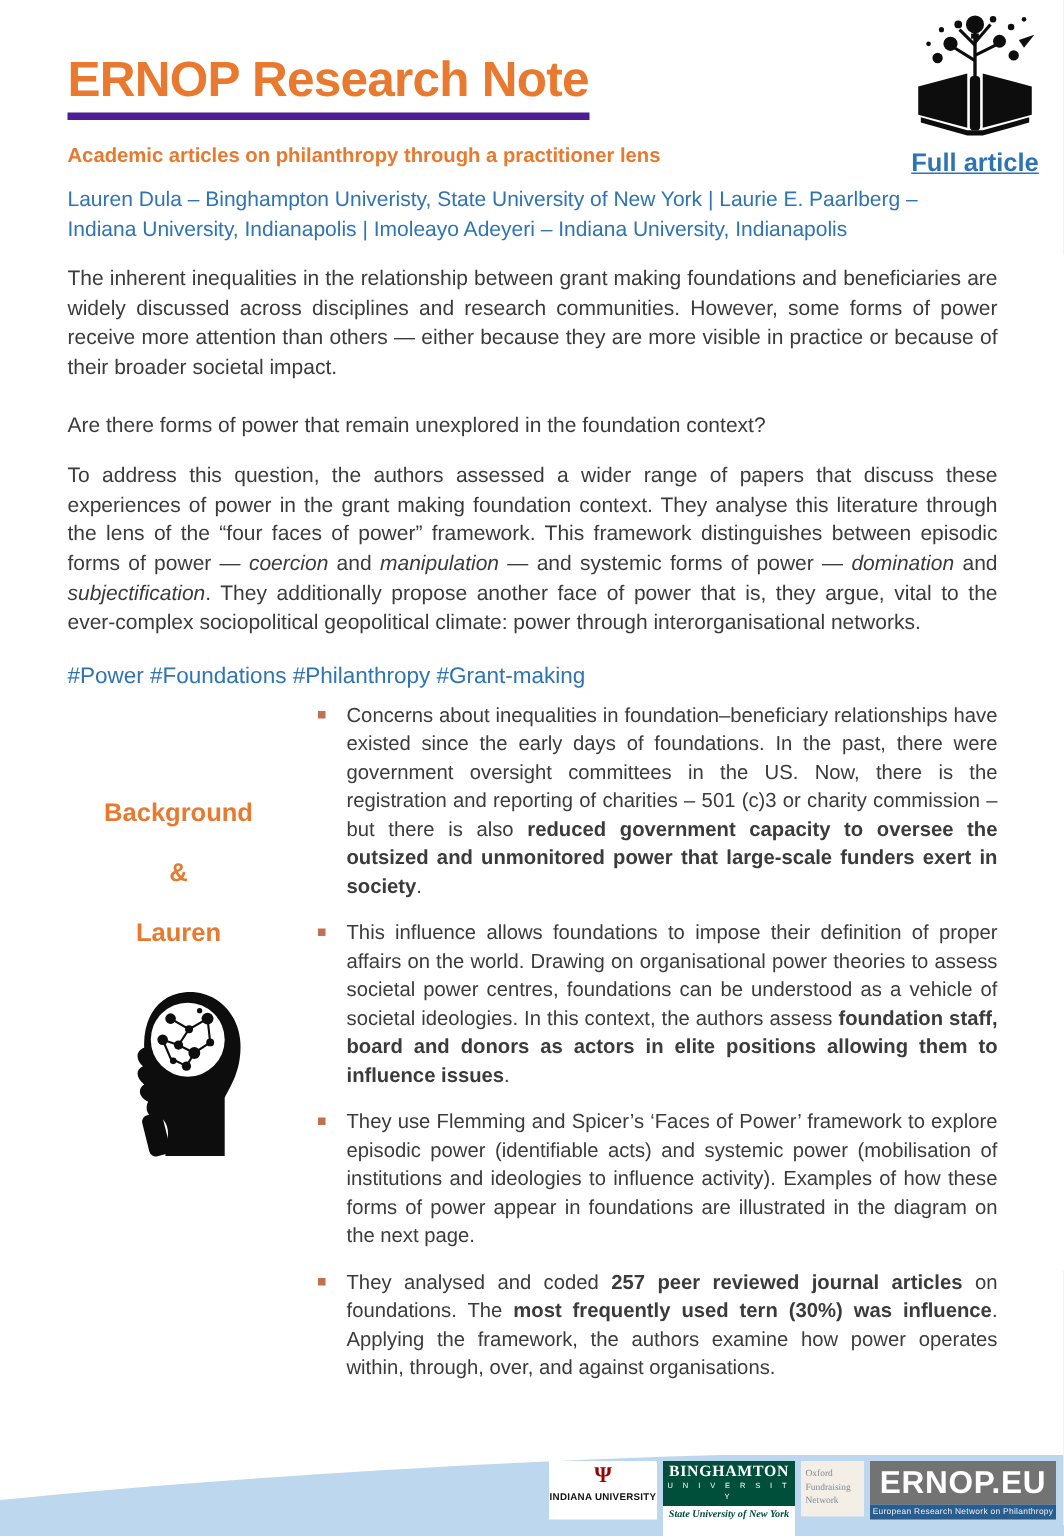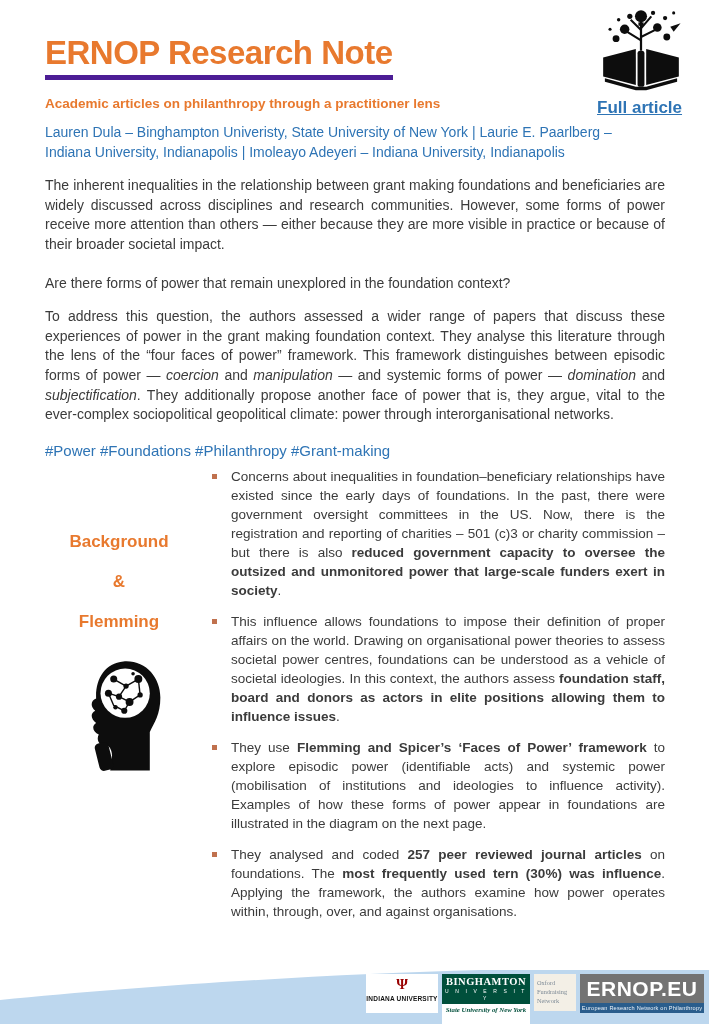--- a/index.html
+++ b/index.html
@@ -11,21 +11,21 @@
   }
   .content { padding:26px 44px 0 45px; }
 
   
   .masthead-title {
     display:inline-block; font-size:33px; font-weight:bold; color:#E8792E;
     border-bottom:5px solid #4c1d95; padding-bottom:3px; margin-top:8px;
     letter-spacing:-0.5px;
   }
   .masthead-sub { margin-top:16px; font-size:13.5px; font-weight:bold; color:#E8792E; }
-  .header-right { position:absolute; top:6px; right:6px; width:106px; }
+  .header-right { position:absolute; top:6px; right:6px; width:106px; text-align:center; }
   .book-icon svg { width:88px; height:86px; }
   .full-article {
     display:inline-block; margin-top:2px; font-size:17px; font-weight:bold;
     color:#2E74B5; text-decoration:underline; cursor:pointer;
   }
 
   
   .article-title { margin-top:28px; font-size:16.5px; font-weight:bold; color:#E8792E; }
   .authors { margin-top:12px; font-size:14px; line-height:1.4; color:#2E74B5; max-width:600px; }
   .para { margin-top:14px; font-size:14px; line-height:19.6px; text-align:justify; }
@@ -89,21 +89,21 @@
     <p class="question">Are there forms of power that remain unexplored in the foundation context?</p>
 
     <p class="para"><span>To address this question, the authors assessed a wider range of papers that discuss these experiences of power in the grant making foundation context. They analyse this literature through the lens of the “four faces of power” framework.  This framework distinguishes between episodic forms of power — </span><span style="font-style: italic;">coercion</span><span> and </span><span style="font-style: italic;">manipulation</span><span> — and systemic forms of power — </span><span style="font-style: italic;">domination</span><span> and </span><span style="font-style: italic;">subjectification</span><span>. They additionally propose another face of power that is, they argue, vital to the ever-complex sociopolitical geopolitical climate: power through interorganisational networks.</span></p>
 
     <div class="hashtags">#Power #Foundations #Philanthropy #Grant-making</div>
 
     <div class="section">
       <div class="left-col">
         <div class="side-label">Background</div>
         <div class="side-label">&amp;</div>
-        <div class="side-label">Flemming</div>
+        <div class="side-label">Lauren</div>
         <div class="head-icon">
           <svg viewBox="0 0 100 145" xmlns="http://www.w3.org/2000/svg">
             <path fill="#0d0d0d" d="M55,6 C80,4 97,24 97,47 C97,66 90,76 85,86 L85,130 L40,130 C41,118 45,110 38,102 C30,104 23,97 27,89 C21,86 18,80 24,76 C18,71 17,65 23,62 C17,57 18,50 24,48 C23,26 34,8 55,6 Z"></path>
             <rect x="25" y="98" width="16" height="32" rx="5" fill="#0d0d0d" transform="rotate(-14 33 114)"></rect>
             <circle cx="57" cy="42" r="28" fill="#ffffff"></circle>
             <g stroke="#0d0d0d" stroke-width="1.6" fill="none">
               <path d="M44,26 L58,34 L72,26"></path>
                 <path d="M58,34 L50,46 L38,42"></path>
               <path d="M50,46 L62,52 L74,44"></path>
                 <path d="M62,52 L56,62"></path>
@@ -122,21 +122,21 @@
               <circle cx="46" cy="58" r="2.5"></circle>
                 <circle cx="66" cy="20" r="2"></circle>
             </g>
           </svg>
         </div>
       </div>
       <div class="right-col">
         <ul class="bullets">
           <li><span>Concerns about inequalities in foundation–beneficiary relationships have existed since the early days of foundations. In the past, there were government oversight committees in the US. Now, there is the registration and reporting of charities – 501 (c)3 or charity commission – but there is also </span><span style="font-weight: bold;">reduced government capacity to oversee the outsized and unmonitored power that large-scale funders exert in society</span><span>.</span></li>
           <li><span>This influence allows foundations to impose their definition of proper affairs on the world. Drawing on organisational power theories to assess societal power centres, foundations can be understood as a vehicle of societal ideologies. In this context, the authors assess </span><span style="font-weight: bold;">foundation staff, board and donors as actors in elite positions allowing them to influence issues</span><span>.</span></li>
-          <li><span>They use </span><span style="font-weight: bold;">Flemming and Spicer’s ‘Faces of Power’ framework</span><span> to explore episodic power (identifiable acts) and systemic power (mobilisation of institutions and ideologies to influence activity).  Examples of how these forms of power appear in foundations are illustrated in the diagram on the next page.</span></li>
+          <li><span>They use </span><span style="font-weight: normal;">Flemming and Spicer’s ‘Faces of Power’ framework</span><span> to explore episodic power (identifiable acts) and systemic power (mobilisation of institutions and ideologies to influence activity).  Examples of how these forms of power appear in foundations are illustrated in the diagram on the next page.</span></li>
           <li><span>They analysed and coded </span><span style="font-weight: bold;">257 peer reviewed journal articles</span><span> on foundations. The </span><span style="font-weight: bold;">most frequently used tern (30%) was influence</span><span>. Applying the framework, the authors examine how power operates within, through, over, and against organisations.</span></li>
         </ul>
       </div>
     </div>
 
   </div>
 
   <div class="header-right">
     <div class="book-icon">
       <svg viewBox="0 0 100 100" xmlns="http://www.w3.org/2000/svg">

